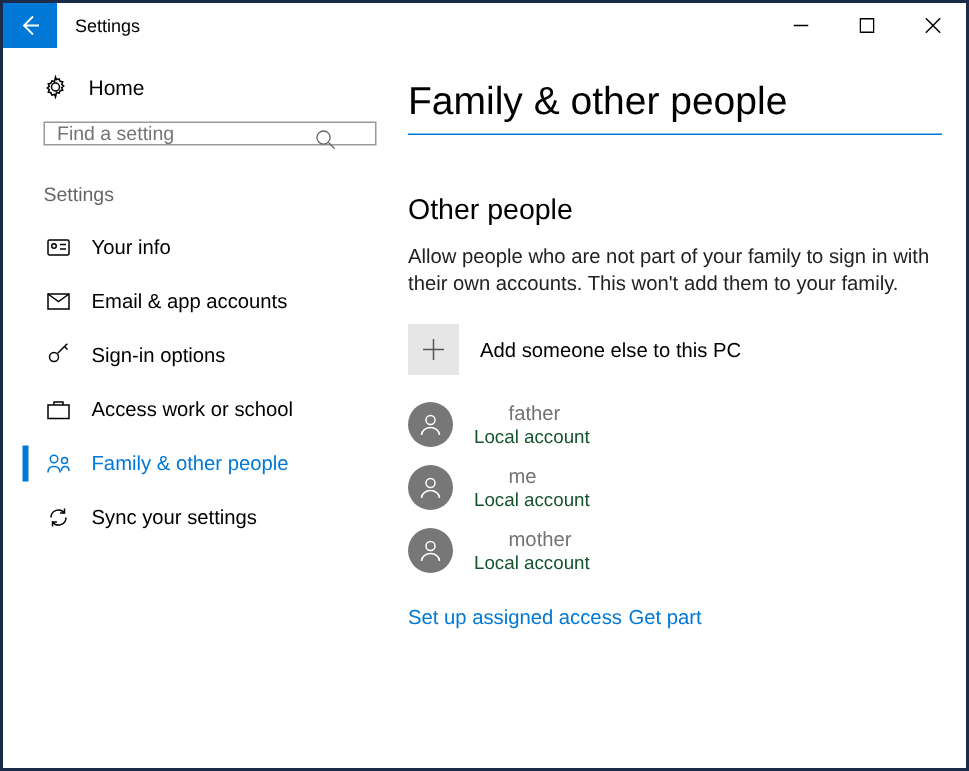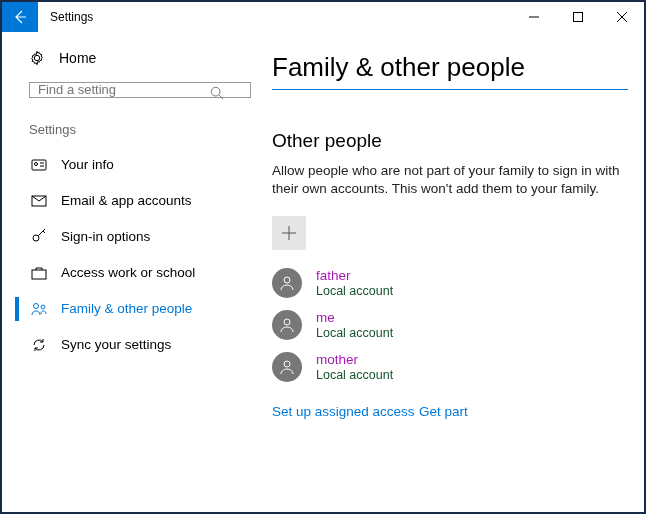--- a/index.html
+++ b/index.html
@@ -25,21 +25,21 @@
 .cutoff-link { color: #0078d7; font-size: 13px; position: relative; top: -4px; }
 .cutoff-link::after { content: ""; position: absolute; left: 0; right: -4px; top: 6px; height: 1px; background: #0078d7; }
 .sub-heading { font-size: 19px; font-weight: 400; margin-top: 28px; margin-bottom: 10px; }
 .description { font-size: 13.5px; color: #222; line-height: 1.35; margin-bottom: 18px; }
 .add-row { display: flex; align-items: center; gap: 14px; margin-bottom: 18px; }
 .plus-box { width: 34px; height: 34px; background: #e6e6e6; display: flex; align-items: center; justify-content: center; }
 .add-label { font-size: 13.5px; }
 .user-row { display: flex; align-items: center; gap: 14px; margin-bottom: 12px; }
 .avatar { width: 30px; height: 30px; border-radius: 50%; background: #777; display: flex; align-items: center; justify-content: center; }
 .user-meta { line-height: 1.15; }
-.user-name { font-size: 13.5px; color: #a21caf; }
+.user-name { font-size: 13.5px; color: #737373; margin-left: 23px; }
 .user-type { font-size: 12.5px; color: #14532d; }
 .link { color: #0078d7; font-size: 13.5px; margin-top: 10px; display: inline-block; }
 .q-heading { font-size: 19px; font-weight: 400; margin-top: 28px; margin-bottom: 6px; }
 svg { display: block; }
 </style>
 </head>
 <body>
 
 <div class="titlebar">
   <div class="back-btn">
@@ -157,20 +157,21 @@
     <div class="sub-heading">Other people</div>
     <div class="description">Allow people who are not part of your family to sign in with their own accounts. This won't add them to your family.</div>
 
     <div class="add-row">
       <div class="plus-box">
         <svg width="18" height="18" viewBox="0 0 18 18">
             <line x1="9" y1="2" x2="9" y2="16" stroke="#555"></line>
             <line x1="2" y1="9" x2="16" y2="9" stroke="#555"></line>
           </svg>
       </div>
+      <div class="add-label">Add someone else to this PC</div>
     </div>
 
     <div class="user-row">
       <div class="avatar">
           <svg width="16" height="16" viewBox="0 0 16 16">
             <circle cx="8" cy="5" r="3" stroke="#fff" fill="none"></circle>
             <path d="M2 15c0-3 3-5 6-5s6 2 6 5" stroke="#fff" fill="none"></path>
           </svg>
         </div>
       <div class="user-meta">

